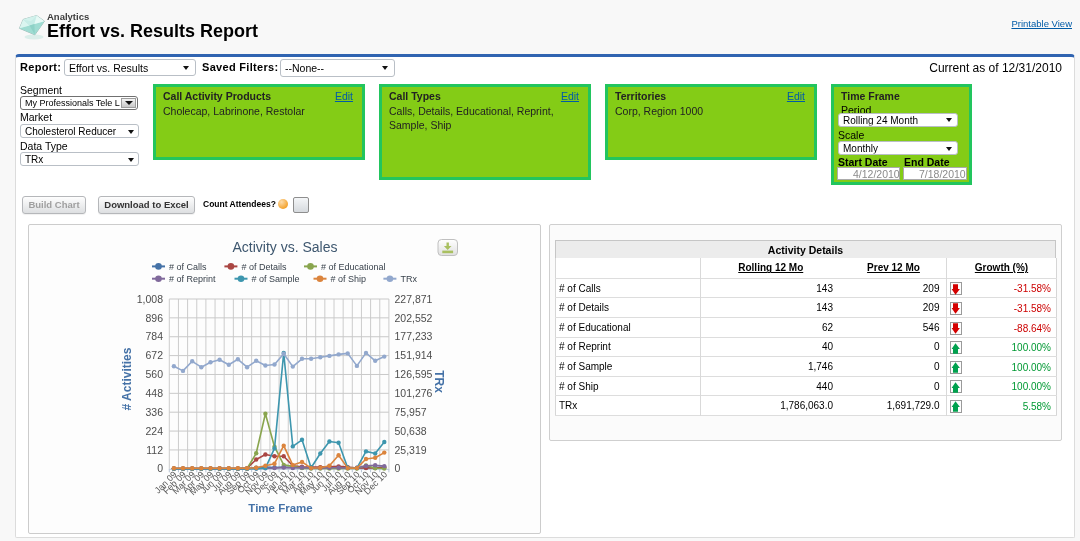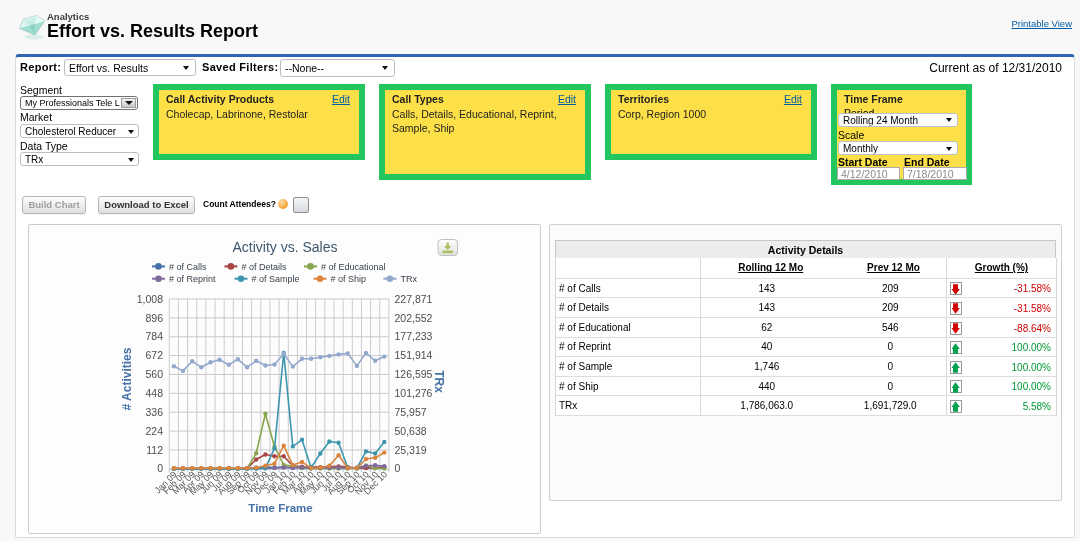--- a/index.html
+++ b/index.html
@@ -8,34 +8,34 @@
 a { color:#015ba7; text-decoration:underline; }
 #hdr-small { left:47px; top:11px; font-size:9.5px; font-weight:bold; color:#3d3d3d; }
 #hdr-big { left:47px; top:21px; font-size:18px; font-weight:bold; color:#000; }
 #printable { right:8px; top:18px; font-size:9.5px; white-space:nowrap; }
 #panel { left:15px; top:54px; width:1060px; height:484px; background:#fff; border:1px solid #dcdcdc; border-top:3px solid #3064b1; border-radius:4px 4px 2px 2px; }
 .blab { font-size:11px; font-weight:bold; color:#000; letter-spacing:0.3px; }
 .sel { position:absolute; background:#fff; border:1px solid #b9bfc6; border-radius:3px; font-size:10px; color:#000; }
 .sel .txt { position:absolute; left:4px; top:50%; transform:translateY(-50%); white-space:nowrap; overflow:hidden; }
 .tri { position:absolute; width:0; height:0; border-left:3.8px solid transparent; border-right:3.8px solid transparent; border-top:4.6px solid #111; }
 .lab11 { font-size:10.5px; color:#000; }
-.box { position:absolute; border:6px solid #22c55e; background:#fde047; }
+.box { position:absolute; border:3px solid #22c55e; background:#84cc16; }
 .box .bt { position:absolute; left:7px; top:3px; font-size:10.5px; font-weight:bold; color:#222; }
 .box .edit { position:absolute; right:9px; top:3px; font-size:10.5px; }
 .box .bc { position:absolute; left:7px; top:16.5px; right:8px; font-size:10.5px; color:#222; line-height:14.5px; }
-.inp { position:absolute; background:#fff; border:1px solid #ababab; font-size:10.5px; color:#8a8a8a; padding-left:3px; }
+.inp { position:absolute; background:#fff; border:1px solid #ababab; font-size:10.5px; color:#8a8a8a; padding-left:15px; }
 .btn { position:absolute; height:18px; border:1px solid #b5b7ba; border-radius:3px; background:linear-gradient(#fefefe,#dddfe1); font-size:9.5px; font-weight:bold; color:#333; text-align:center; line-height:16px; white-space:nowrap; box-shadow:0 1px 1px rgba(0,0,0,0.06); }
 #chartpanel { left:28px; top:224px; width:513px; height:310px; background:#fdfdfd; border:1px solid #cccccc; border-radius:2px; }
-#detpanel { left:549px; top:224px; width:513px; height:277px; background:#fbfbfb; border:1px solid #cfcfcf; border-radius:2px; }
+#detpanel { left:549px; top:224px; width:513px; height:217px; background:#fbfbfb; border:1px solid #cfcfcf; border-radius:2px; }
 #dettbl { position:absolute; left:5px; top:33px; width:501px; border-collapse:collapse; table-layout:fixed; font-size:10px; border:1px solid #d6d6d6; border-top:0; background:#fff; }
 #dettbl td { border:0; height:19.6px; padding:0; }
 #dettbl tr { border-bottom:1px solid #dddddd; }
 #dethdr { position:absolute; left:5px; top:14.5px; width:501px; height:19px; background:#ececec; border:1px solid #c6c6c6; font-size:10.5px; font-weight:bold; color:#000; text-align:center; line-height:18px; }
 #dettbl .lbl { padding-left:3px; color:#000; border-right:1px solid #d9d9d9; }
-#dettbl .num { text-align:center; color:#000;margin-top:8px; }
+#dettbl .num { text-align:right; color:#000;margin-top:8px; }
 #dettbl .r1 { padding-right:8px; }
 #dettbl .r2 { padding-right:6.5px; }
 #dettbl .gr { border-left:1px solid #d9d9d9; position:relative; }
 .abox { position:absolute; left:2.5px; top:3.5px; width:12px; height:13px; border:1px solid #9a9a9a; background:#fdfdfd; display:block; padding-top:0.5px; }
 .pct { position:absolute; right:5px; top:4.5px; }
 #colhdr td { font-weight:bold; text-decoration:underline; text-align:center; height:20.4px; }
 #colhdr td:first-child { border-right:1px solid #d9d9d9; }
 #colhdr td:last-child { border-left:1px solid #d9d9d9; }
 </style></head>
 <body>

